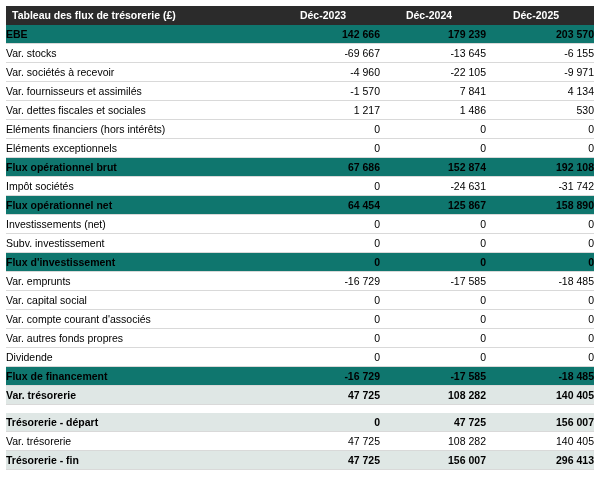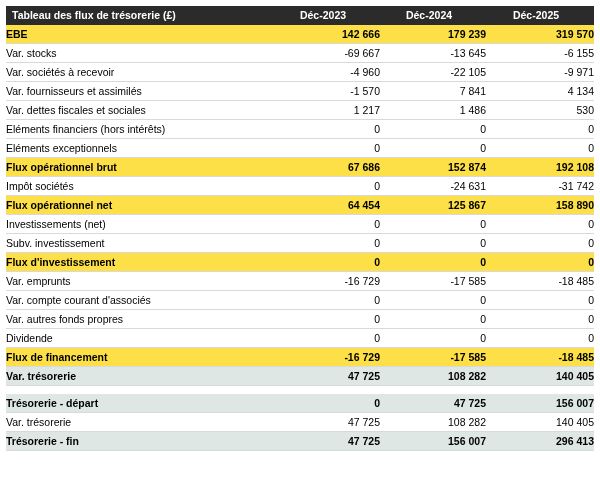--- a/index.html
+++ b/index.html
@@ -68,21 +68,21 @@
     padding-left: 6px;
   }
   td.num {
     text-align: right;
     padding-right: 8px;
   }
 
   
   tr.total td {
     font-weight: bold;
-    background: #fde047;
+    background: #0f766e;
   }
   tr.total-strong td {
     font-weight: bold;
     background: #dfe7e5;
   }
   tr.normal td {
     background: #ffffff;
   }
   tr.spacer td {
     background: #ffffff;
@@ -108,21 +108,21 @@
         <th class="num">Déc-2023</th>
         <th class="num">Déc-2024</th>
         <th class="num">Déc-2025</th>
       </tr>
     </thead>
     <tbody id="tbody">
         <tr class="total">
           <td class="label">EBE</td>
           <td class="num">142 666</td>
           <td class="num">179 239</td>
-          <td class="num">319 570</td>
+          <td class="num">203 570</td>
         </tr>
         <tr class="normal">
           <td class="label">Var. stocks</td>
           <td class="num">-69 667</td>
           <td class="num">-13 645</td>
           <td class="num">-6 155</td>
         </tr>
         <tr class="normal">
           <td class="label">Var. sociétés à recevoir</td>
           <td class="num">-4 960</td>
@@ -187,20 +187,26 @@
           <td class="label">Flux d'investissement</td>
           <td class="num">0</td>
           <td class="num">0</td>
           <td class="num">0</td>
         </tr>
         <tr class="normal">
           <td class="label">Var. emprunts</td>
           <td class="num">-16 729</td>
           <td class="num">-17 585</td>
           <td class="num">-18 485</td>
+        </tr>
+        <tr class="normal">
+          <td class="label">Var. capital social</td>
+          <td class="num">0</td>
+          <td class="num">0</td>
+          <td class="num">0</td>
         </tr>
         <tr class="normal">
           <td class="label">Var. compte courant d'associés</td>
           <td class="num">0</td>
           <td class="num">0</td>
           <td class="num">0</td>
         </tr>
         <tr class="normal">
           <td class="label">Var. autres fonds propres</td>
           <td class="num">0</td>

